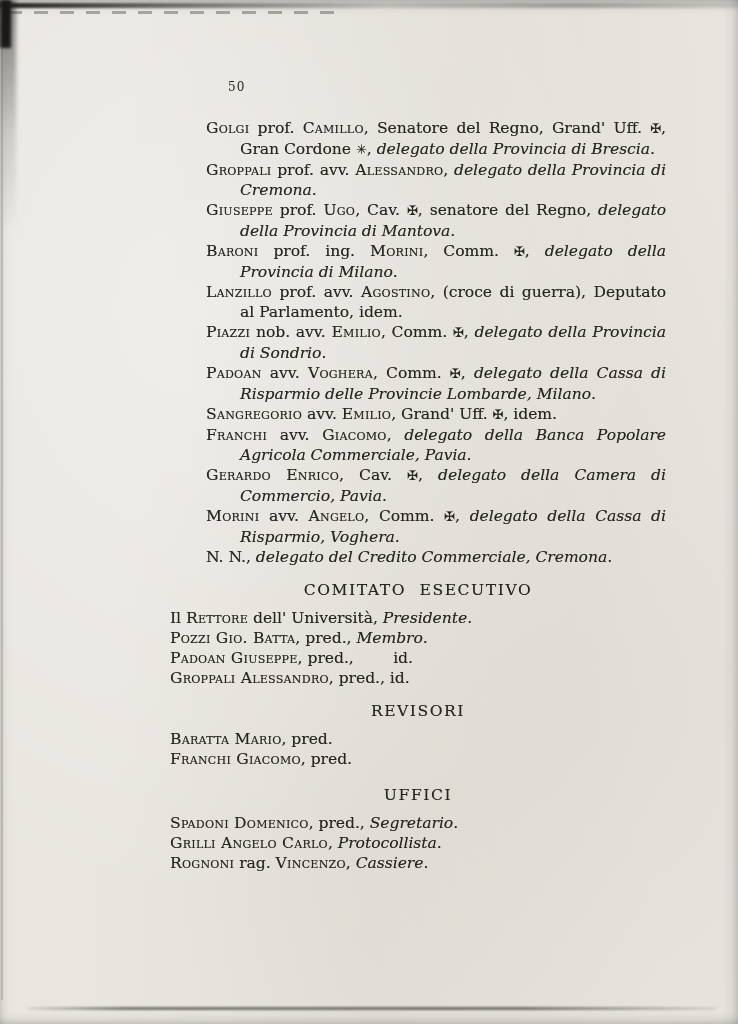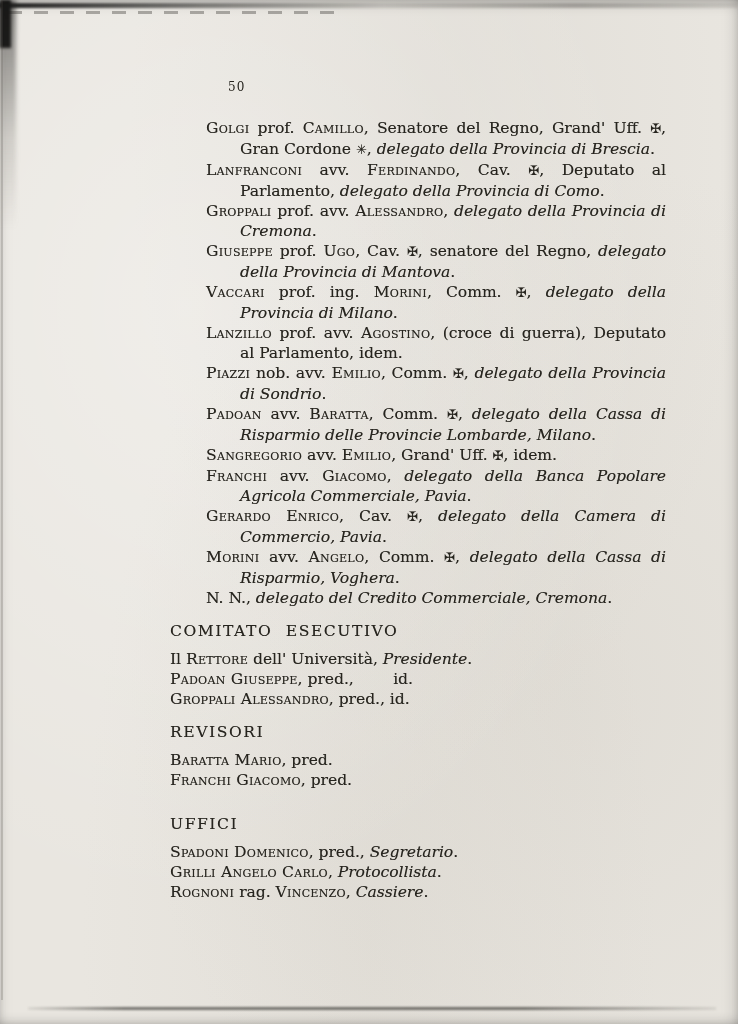--- a/index.html
+++ b/index.html
@@ -81,58 +81,58 @@
   }
 
   .entry { margin: 0; text-align: justify; }
   .entry.hang { padding-left: 70px; text-indent: -34px; }
 
   .sc  { font-variant: small-caps; letter-spacing: 0.3px; margin-top: 32px; }
   .it  { font-style: italic; }
   .sym { font-size: 13px; }
 
   .heading {
-    text-align: left;
+    text-align: center;
     letter-spacing: 1.6px;
     word-spacing: 7px;
     font-size: 15.5px;
     margin: 13px 0 8px;
   }
-  div.heading:nth-of-type(3) { margin-top: 24px; }
+  div.heading:nth-of-type(3) { margin-top: 16px; }
 </style>
 </head>
 <body>
 
 <div class="page">
 
   <div class="art art-top-line"></div>
   <div class="art art-top-dashes"></div>
   <div class="art art-corner"></div>
   <div class="art art-left-strip"></div>
   <div class="art art-left-line"></div>
   <div class="art art-bottom-line"></div>
 
   <div class="page-number">50</div>
 
   <div class="text-block">
       <p class="entry hang"><span class="sc">Golgi</span><span> prof. </span><span class="sc">Camillo</span><span>, Senatore del Regno, Grand' Uff. </span><span class="sym">✠</span><span>, Gran Cordone </span><span class="sym">✳</span><span>, </span><span class="it">delegato della Provincia di Brescia</span><span>.</span></p>
-      <p class="entry hang"><span class="sc">Lanfranconi</span><span> avv. </span><span class="sc">Ferdinando</span><span>, Cav. </span><span class="sym">✠</span><span>, Deputato al Parlamento, </span><span class="it">delegato della Provincia di Como</span><span>.</span></p>
       <p class="entry hang"><span class="sc">Groppali</span><span> prof. avv. </span><span class="sc">Alessandro</span><span>, </span><span class="it">delegato della Provincia di Cremona</span><span>.</span></p>
       <p class="entry hang"><span class="sc">Giuseppe</span><span> prof. </span><span class="sc">Ugo</span><span>, Cav. </span><span class="sym">✠</span><span>, senatore del Regno, </span><span class="it">delegato della Provincia di Mantova</span><span>.</span></p>
-      <p class="entry hang"><span class="sc">Vaccari</span><span> prof. ing. </span><span class="sc">Morini</span><span>, Comm. </span><span class="sym">✠</span><span>, </span><span class="it">delegato della Provincia di Milano</span><span>.</span></p>
+      <p class="entry hang"><span class="sc">Baroni</span><span> prof. ing. </span><span class="sc">Morini</span><span>, Comm. </span><span class="sym">✠</span><span>, </span><span class="it">delegato della Provincia di Milano</span><span>.</span></p>
       <p class="entry hang"><span class="sc">Lanzillo</span><span> prof. avv. </span><span class="sc">Agostino</span><span>, (croce di guerra), Deputato al Parlamento, idem.</span></p>
       <p class="entry hang"><span class="sc">Piazzi</span><span> nob. avv. </span><span class="sc">Emilio</span><span>, Comm. </span><span class="sym">✠</span><span>, </span><span class="it">delegato della Provincia di Sondrio</span><span>.</span></p>
-      <p class="entry hang"><span class="sc">Padoan</span><span> avv. </span><span class="sc">Baratta</span><span>, Comm. </span><span class="sym">✠</span><span>, </span><span class="it">delegato della Cassa di Risparmio delle Provincie Lombarde, Milano</span><span>.</span></p>
+      <p class="entry hang"><span class="sc">Padoan</span><span> avv. </span><span class="sc">Voghera</span><span>, Comm. </span><span class="sym">✠</span><span>, </span><span class="it">delegato della Cassa di Risparmio delle Provincie Lombarde, Milano</span><span>.</span></p>
       <p class="entry hang"><span class="sc">Sangregorio</span><span> avv. </span><span class="sc">Emilio</span><span>, Grand' Uff. </span><span class="sym">✠</span><span>, idem.</span></p>
       <p class="entry hang"><span class="sc">Franchi</span><span> avv. </span><span class="sc">Giacomo</span><span>, </span><span class="it">delegato della Banca Popolare Agricola Commerciale, Pavia</span><span>.</span></p>
       <p class="entry hang"><span class="sc">Gerardo Enrico</span><span>, Cav. </span><span class="sym">✠</span><span>, </span><span class="it">delegato della Camera di Commercio, Pavia</span><span>.</span></p>
       <p class="entry hang"><span class="sc">Morini</span><span> avv. </span><span class="sc">Angelo</span><span>, Comm. </span><span class="sym">✠</span><span>, </span><span class="it">delegato della Cassa di Risparmio, Voghera</span><span>.</span></p>
       <p class="entry hang"><span>N. N., </span><span class="it">delegato del Credito Commerciale, Cremona</span><span>.</span></p>
       <div class="heading">COMITATO ESECUTIVO</div>
       <p class="entry"><span>Il </span><span class="sc">Rettore</span><span> dell' Università, </span><span class="it">Presidente</span><span>.</span></p>
+      <p class="entry"><span class="sc">Pozzi Gio. Batta</span><span>, pred., </span><span class="it">Membro</span><span>.</span></p>
       <p class="entry"><span class="sc">Padoan Giuseppe</span><span>, pred.,&nbsp;&nbsp;&nbsp;&nbsp;&nbsp;&nbsp;&nbsp; id.</span></p>
       <p class="entry"><span class="sc">Groppali Alessandro</span><span>, pred., id.</span></p>
       <div class="heading">REVISORI</div>
       <p class="entry"><span class="sc">Baratta Mario</span><span>, pred.</span></p>
       <p class="entry"><span class="sc">Franchi Giacomo</span><span>, pred.</span></p>
       <div class="heading">UFFICI</div>
       <p class="entry"><span class="sc">Spadoni Domenico</span><span>, pred., </span><span class="it">Segretario</span><span>.</span></p>
       <p class="entry"><span class="sc">Grilli Angelo Carlo</span><span>, </span><span class="it">Protocollista</span><span>.</span></p>
       <p class="entry"><span class="sc">Rognoni</span><span> rag. </span><span class="sc">Vincenzo</span><span>, </span><span class="it">Cassiere</span><span>.</span></p>
     </div>

